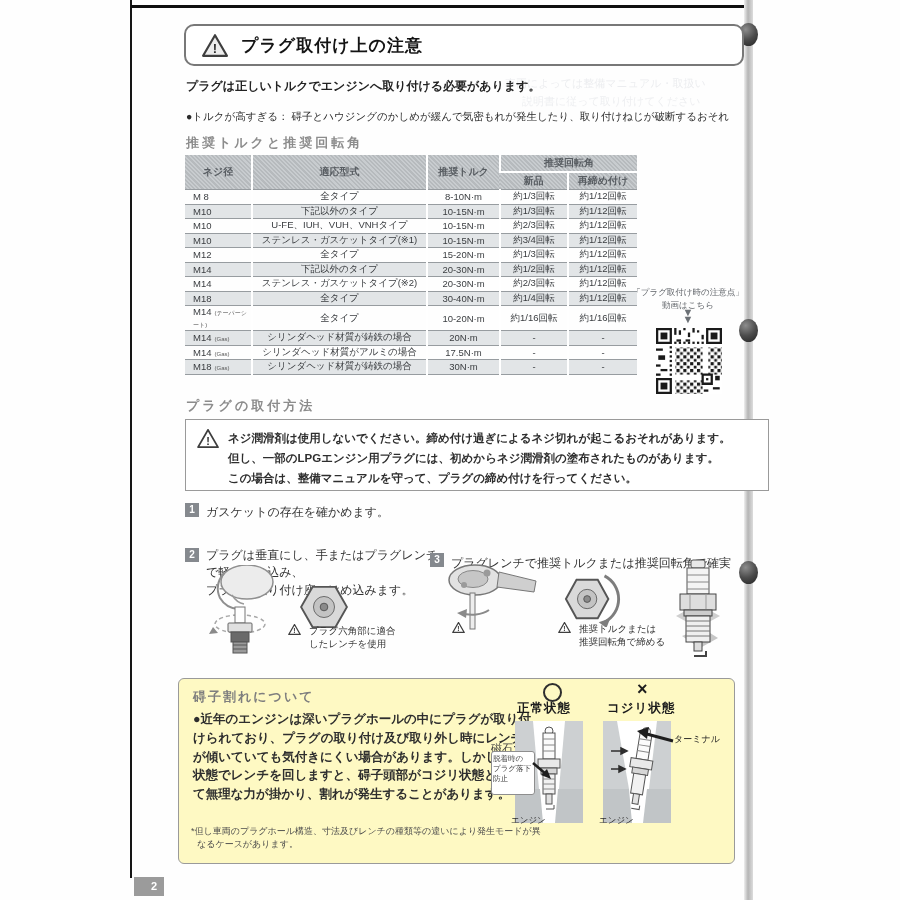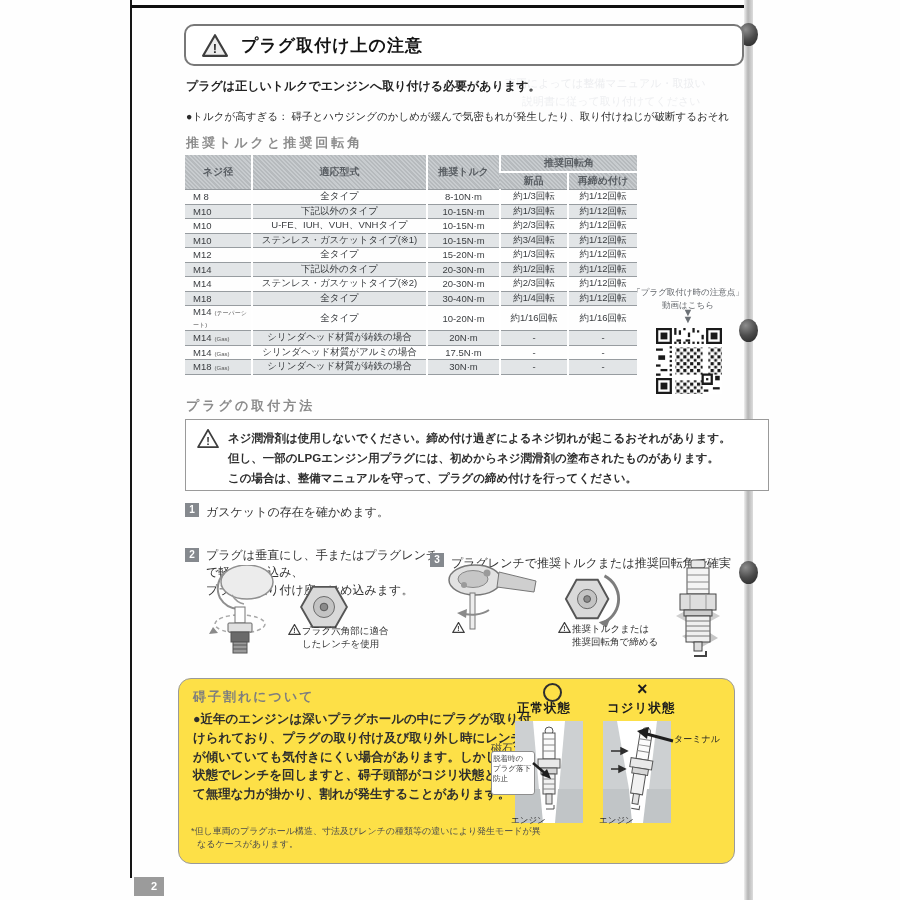--- a/index.html
+++ b/index.html
@@ -72,27 +72,27 @@
   .t3{left:451px;top:555px;width:280px;}
   .pre{white-space:pre-line;}
 
   
   .ill{position:absolute;}
   .ill-hand{left:200px;top:565px;}
   .ill-hex1{left:300px;top:585px;}
   .ill-wrench{left:443px;top:560px;}
   .ill-hex2{left:560px;top:572px;}
   .ill-plug{left:672px;top:558px;}
-  .cap{position:absolute;font-size:9.5px;color:#333;line-height:1.4;display:flex;gap:1px;align-items:flex-start;}
+  .cap{position:absolute;font-size:9.5px;color:#333;line-height:1.4;display:flex;gap:8px;align-items:flex-start;}
   .cap1{left:288px;top:624px;width:110px;}
   .cap2{left:452px;top:622px;width:110px;}
   .cap3{left:558px;top:622px;width:120px;}
 
   
-  .ins-box{position:absolute;left:178px;top:678px;width:555px;height:184px;border:1.5px solid #9a9a9a;border-radius:13px;background:#fde047;}
+  .ins-box{position:absolute;left:178px;top:678px;width:555px;height:184px;border:1.5px solid #9a9a9a;border-radius:6px;background:#fef9c3;}
   .ins-head{position:absolute;left:14px;top:9px;font-size:13px;font-weight:bold;color:#7e7e7e;letter-spacing:2px;}
   .ins-body{position:absolute;left:14px;top:31px;width:340px;font-size:12.5px;font-weight:600;color:#2e2e2e;line-height:1.5;}
   .ins-foot{position:absolute;left:12px;top:146px;width:348px;font-size:9px;color:#4c4c4c;line-height:1.45;text-indent:-6px;padding-left:6px;}
 
   .diagram-area{position:absolute;left:312px;top:4px;width:245px;height:178px;}
   .ok-mark{position:absolute;left:52px;top:0;width:15px;height:15px;border:2px solid #2e2e2e;border-radius:50%;}
   .ng-mark{position:absolute;left:146px;top:-4px;font-size:18px;font-weight:bold;color:#1d1d1d;}
   .state-label{position:absolute;top:17px;font-size:12.5px;font-weight:bold;color:#1d1d1d;letter-spacing:1px;}
   .ok-label{left:26px;} .ng-label{left:116px;}
   .panel{position:absolute;top:36px;}

